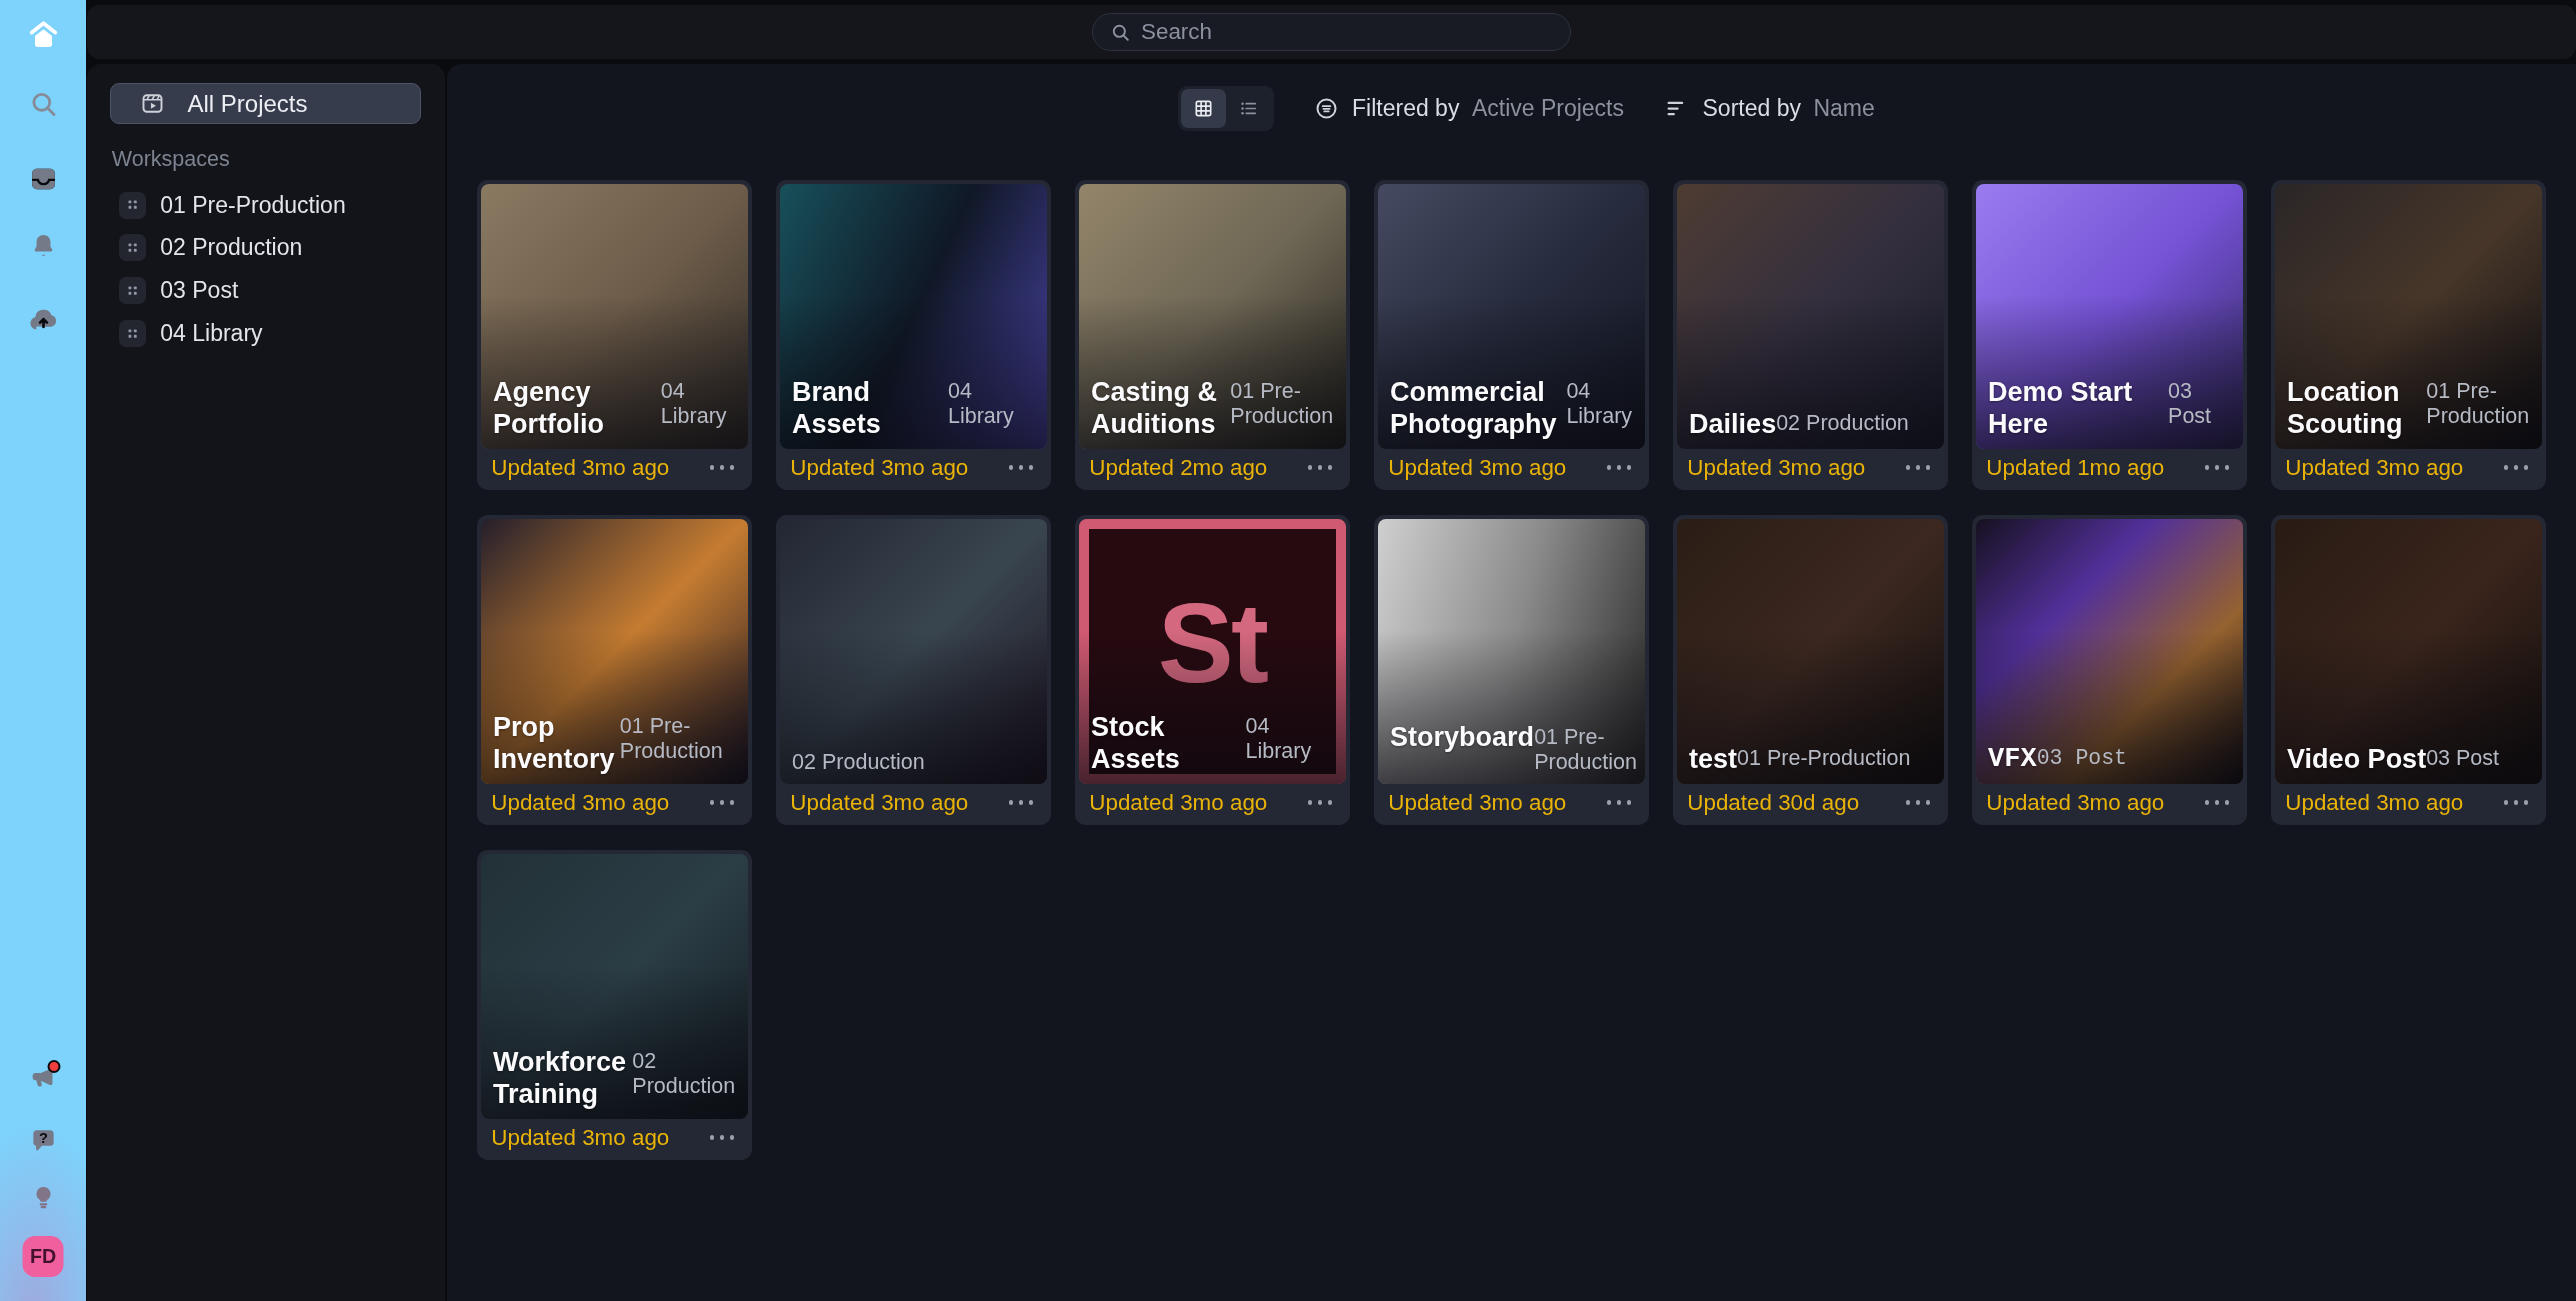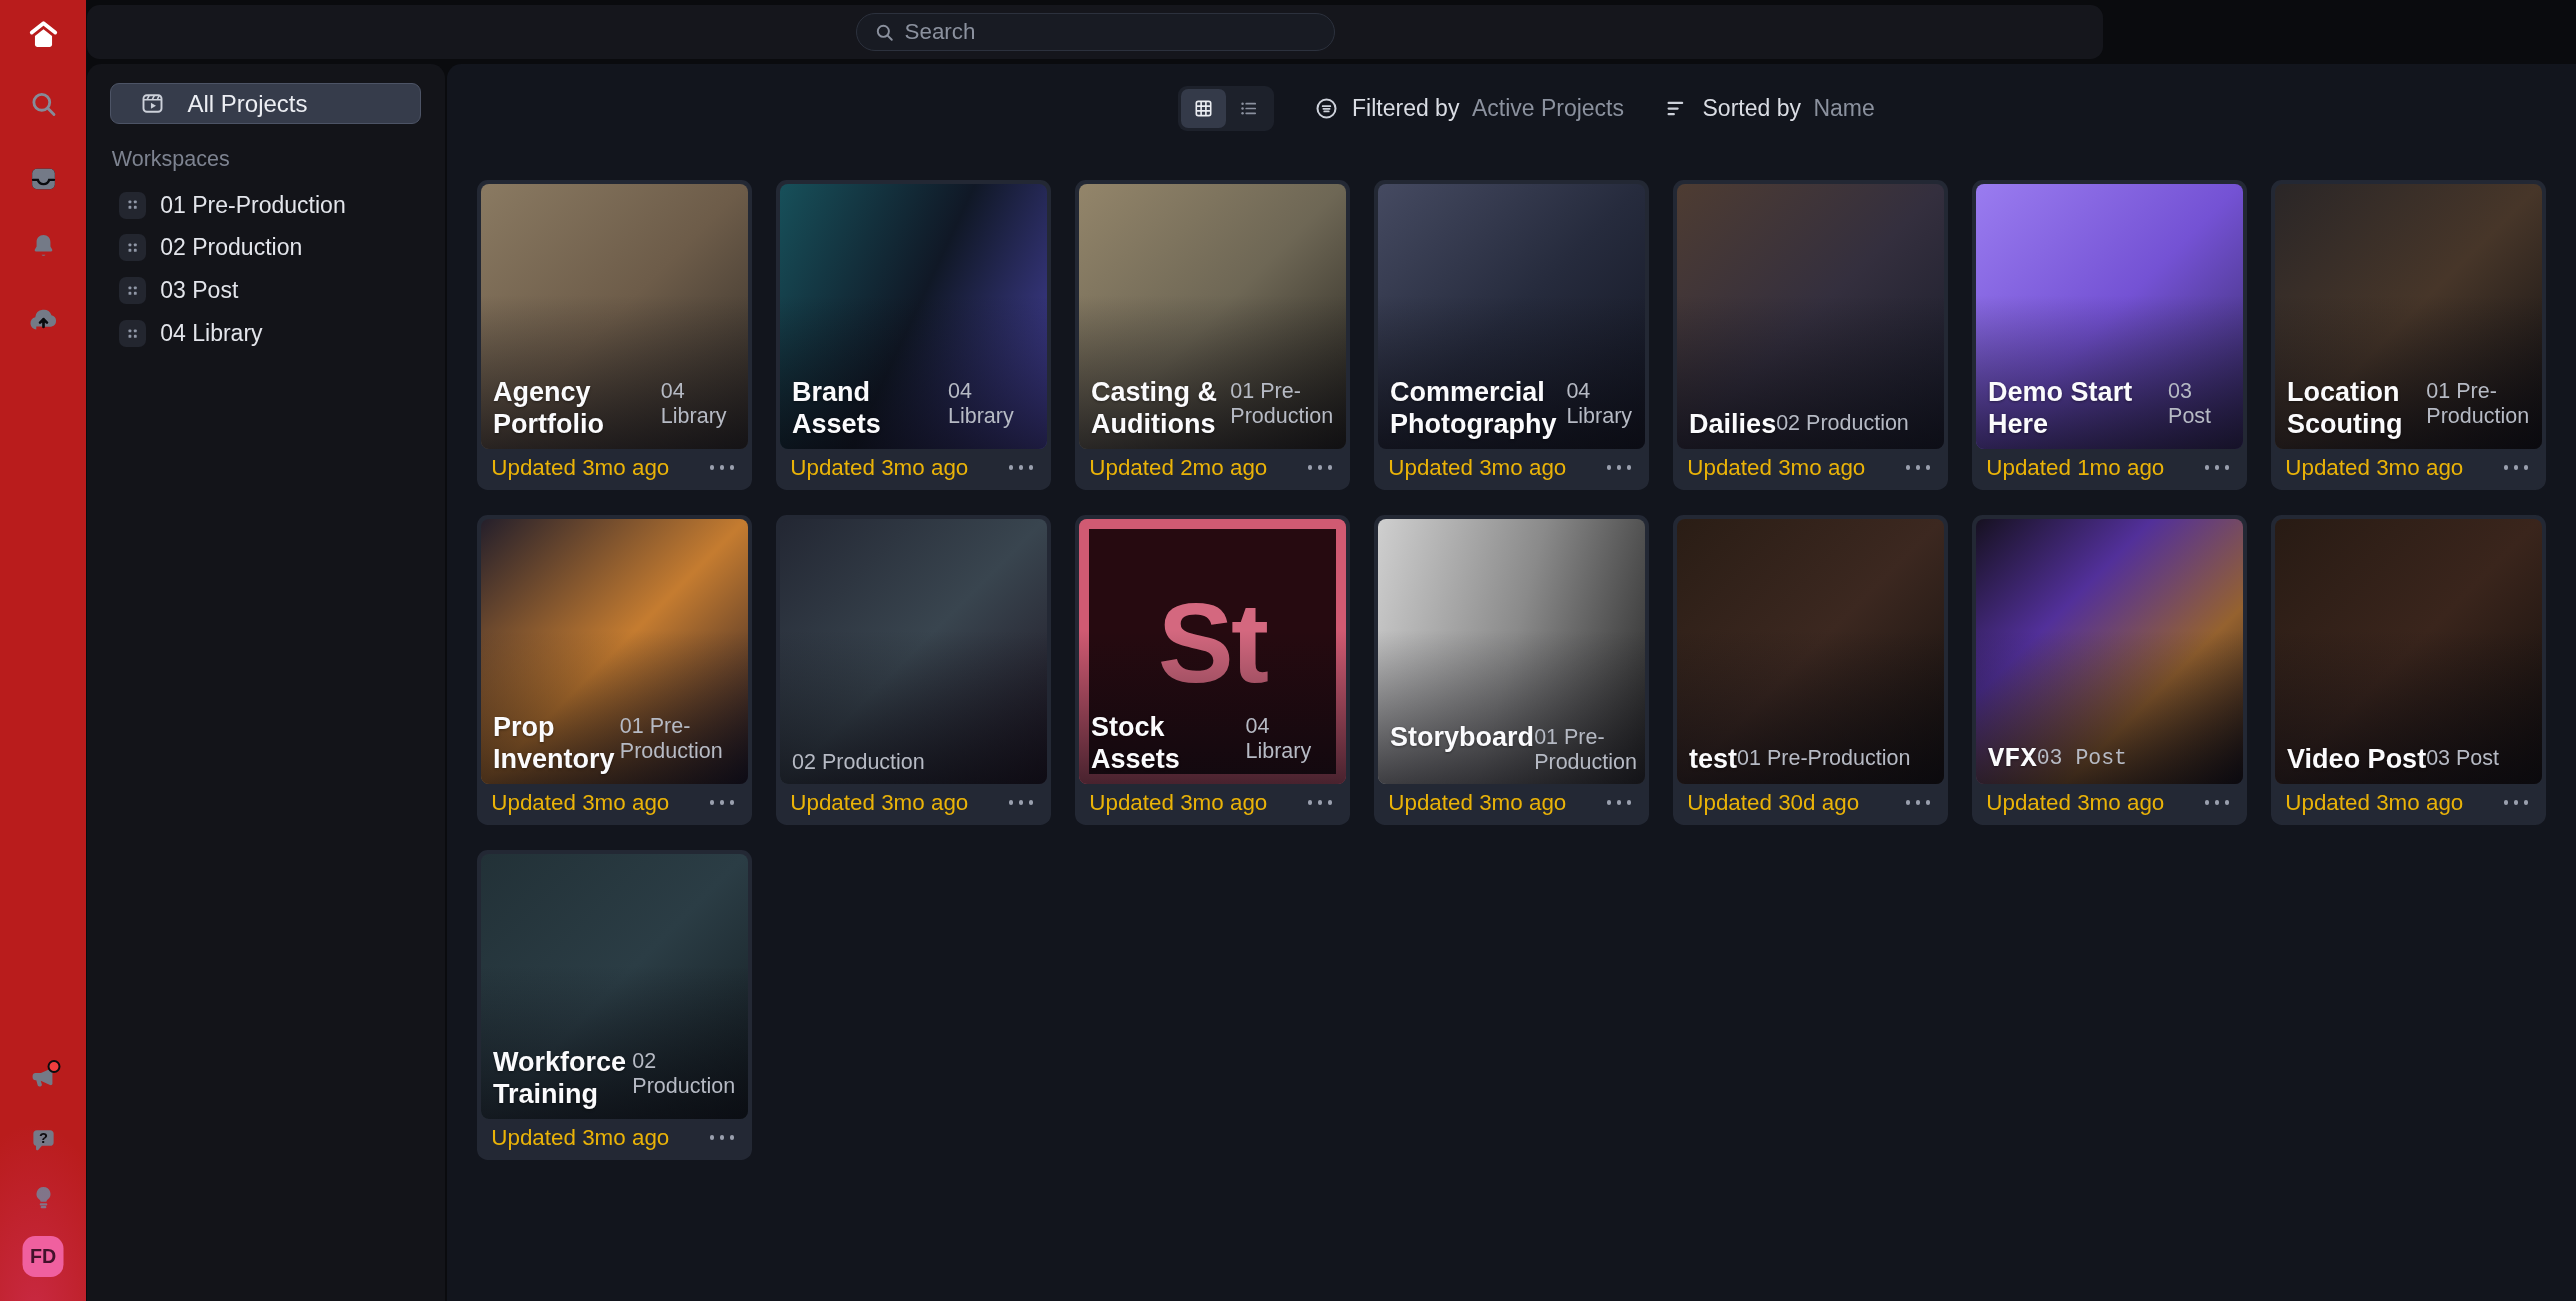--- a/index.html
+++ b/index.html
@@ -1,34 +1,34 @@
 <!DOCTYPE html>
 <html style="font-size:14.3px"><head>
 <meta charset="utf-8">
 <style>
   * { margin:0; padding:0; box-sizing:border-box; }
   html,body { width:2576px; height:1301px; background:#0a0b0e; overflow:hidden;
               font-family:"Liberation Sans", sans-serif; }
 
   
-  .rail { position:absolute; left:0; top:0; width:86px; height:1301px; background:#b91c1c; z-index:5; }
+  .rail { position:absolute; left:0; top:0; width:86px; height:1301px; background:#7dd3fc; z-index:5; }
   .rail::after { content:""; position:absolute; left:0; bottom:0; width:86px; height:304px;
                  background:radial-gradient(125px 268px at 40% 105%, rgba(236,72,153,.30), rgba(236,72,153,0) 72%);
                  pointer-events:none; }
   .rail-btn { position:absolute; left:50%; transform:translateX(-50%); width:43px; height:43px;
               display:flex; align-items:center; justify-content:center; border-radius:9px; }
   .rail-btn svg { display:block; }
   .avatar { position:absolute; left:50%; transform:translateX(-50%); width:41px; height:41px;
             border-radius:12.5px; display:flex; align-items:center; justify-content:center;
             font-size:19.7px; font-weight:700; z-index:6; }
   .dot-badge { position:absolute; top:3.6px; right:3.6px; width:13.4px; height:13.4px; border-radius:50%;
                border:2.7px solid #0a0b0e; }
 
   
-  .header { position:absolute; left:87px; top:5.4px; width:2016px; height:54px;
+  .header { position:absolute; left:87px; top:5.4px; width:2489px; height:54px;
             background:#15161c; border-radius:12.5px; display:flex; align-items:center; justify-content:center; }
   .search-pill { width:479px; height:38px; border-radius:19px; background:#181b23; border:0.9px solid #2c313d;
                  display:flex; align-items:center; padding:0 16px; gap:9px; }
   .search-pill input { flex:1; background:transparent; border:none; outline:none; color:#cfd3dc;
                        font-size:22.4px; font-family:"Liberation Sans", sans-serif; }
   .search-pill input::placeholder { color:#8b919e; }
 
   
   .sidebar { position:absolute; left:87px; top:64px; width:358px; height:1237px;
              background:#131419; border-radius:14.3px 14.3px 0 0; padding:19px 23px 0 23px; }

